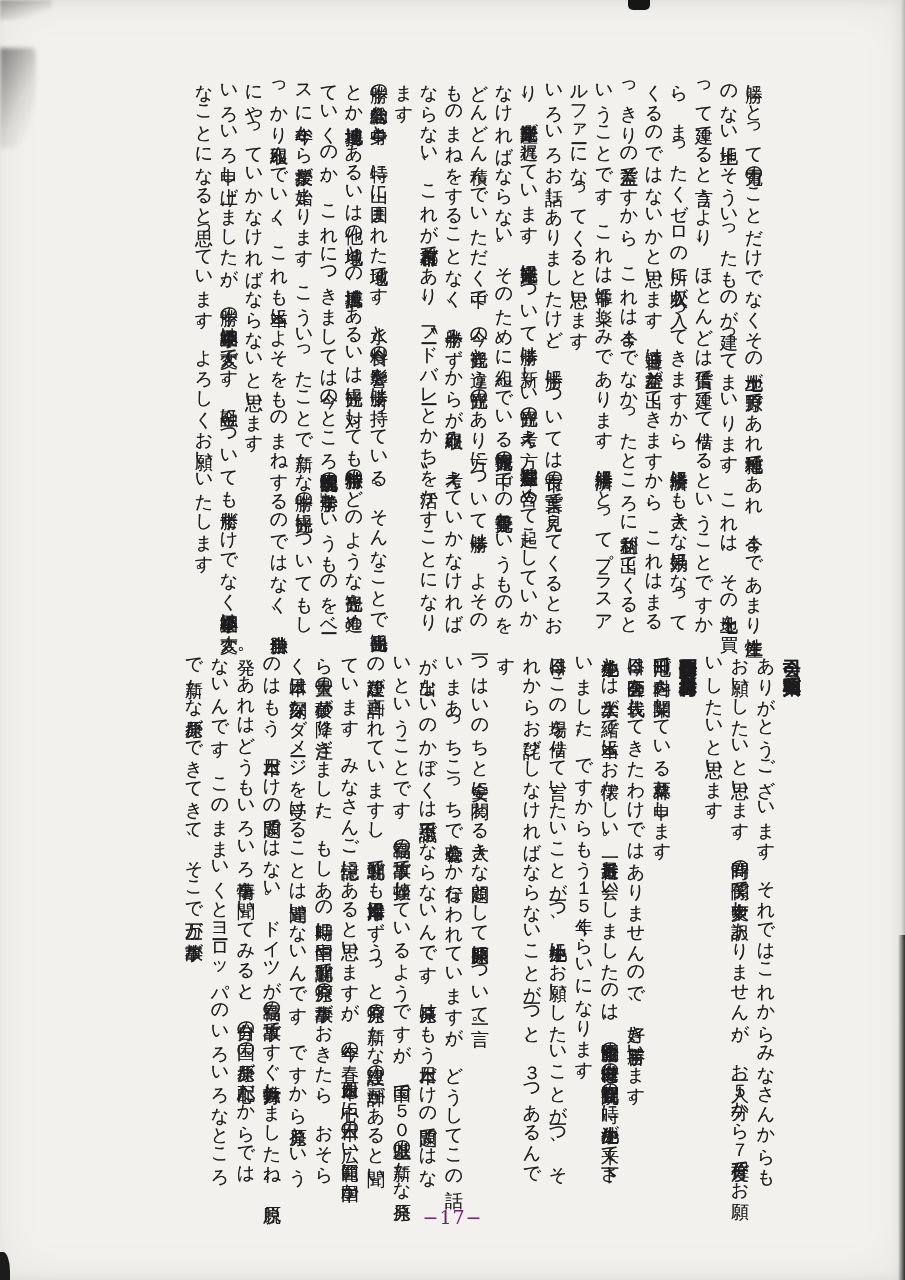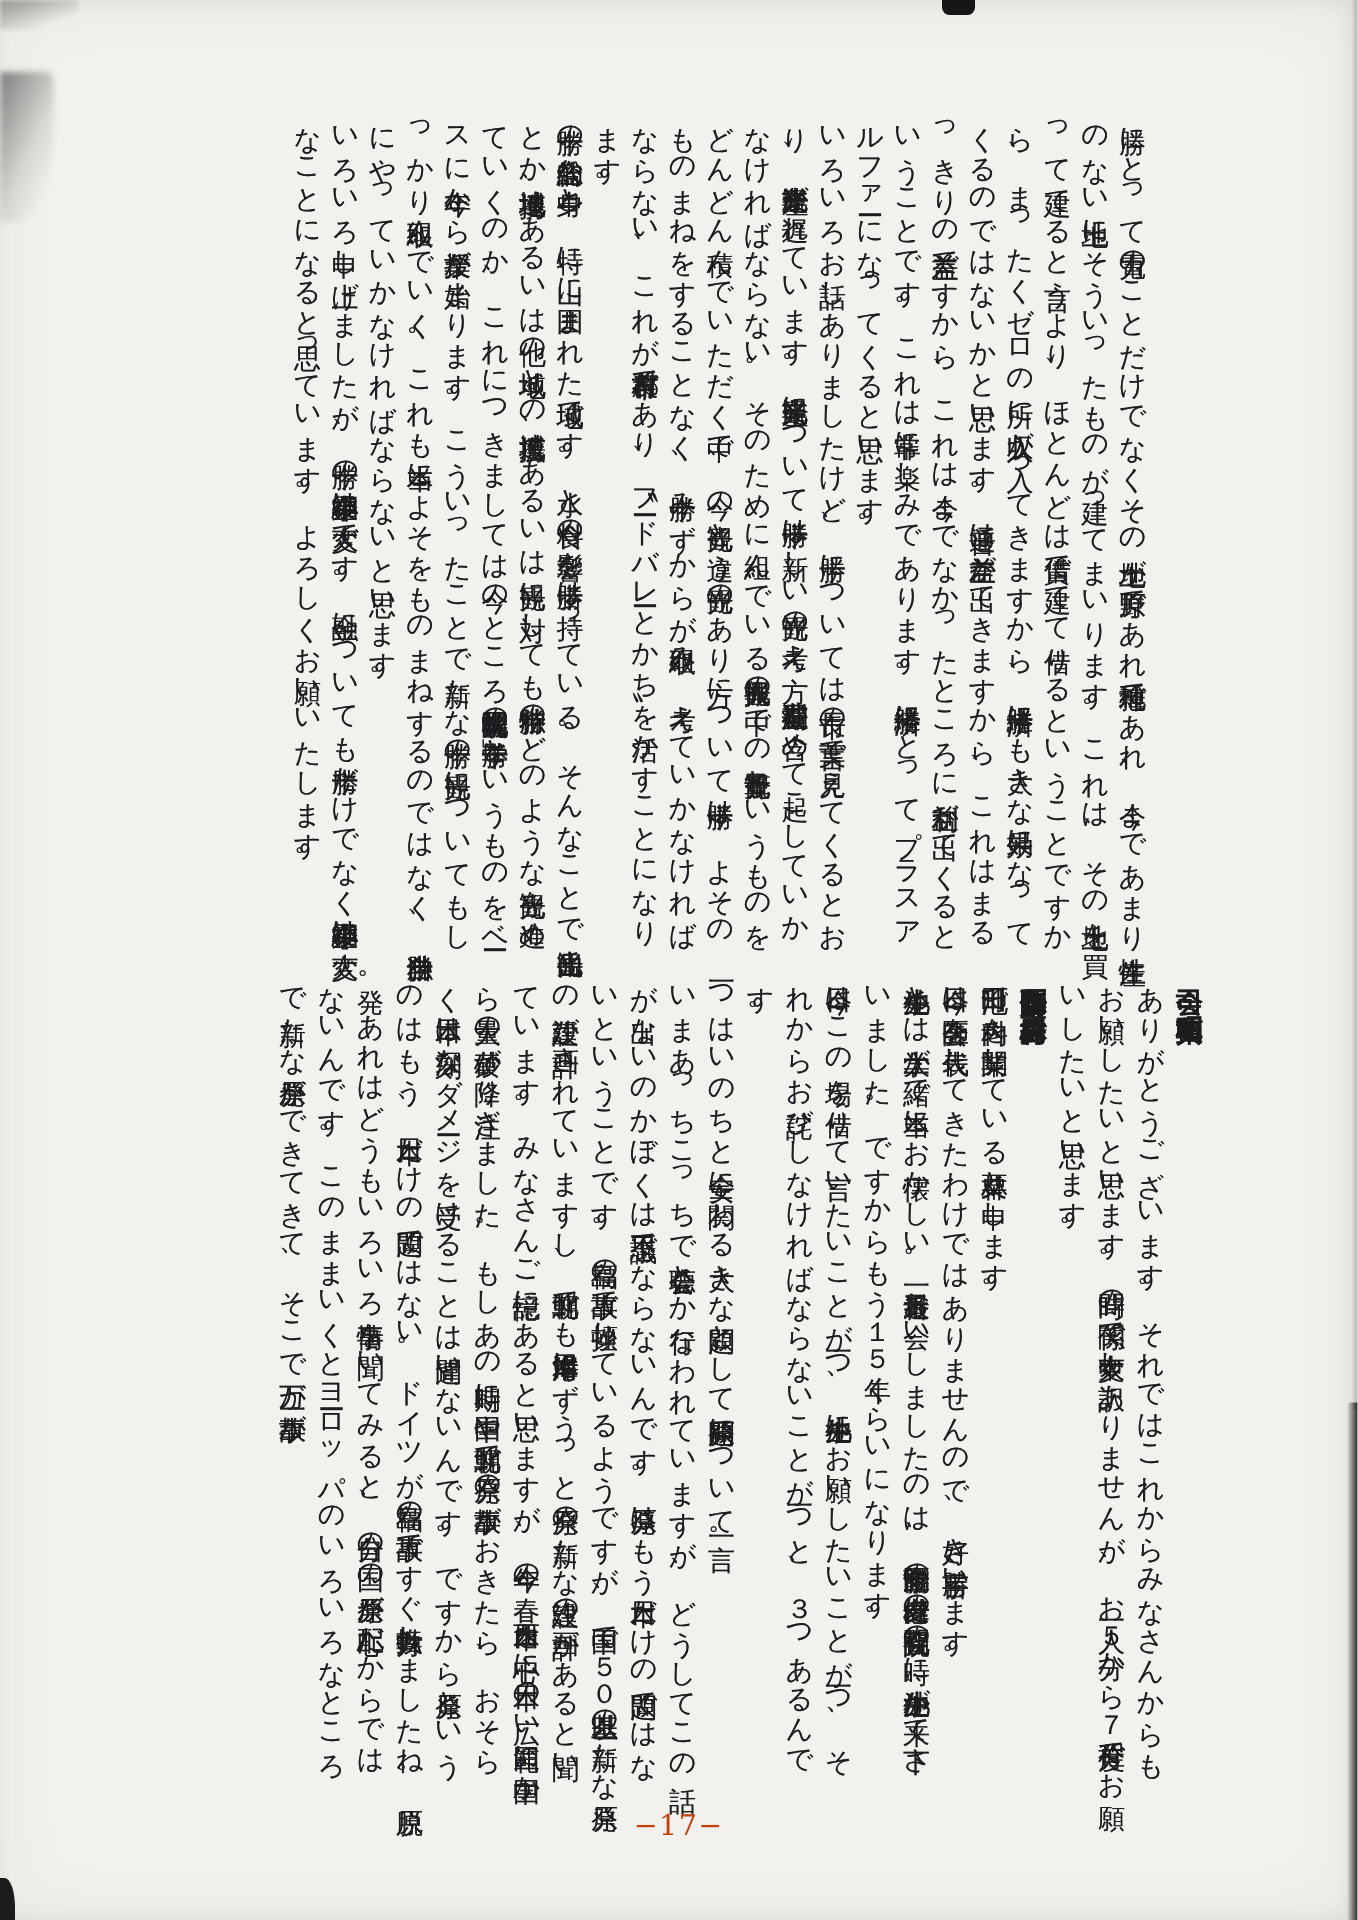--- a/index.html
+++ b/index.html
@@ -33,21 +33,21 @@
   .vtext p{margin:0;padding:0;}
   .speaker{
     margin:0;padding:0;
     font-family:"DejaVu Sans", sans-serif;
     font-weight:bold;
     font-size:18px;
   }
   .page-num{
     position:absolute;left:0;right:0;bottom:52px;
     text-align:center;
-    font-size:19px;color:#c2410c;
+    font-size:19px;color:#701a75;
     font-family:"DejaVu Serif", serif;
     letter-spacing:1px;
   }
   
   .art{position:absolute;pointer-events:none;}
   .art-topleft{
     top:48px;left:0;width:36px;height:100px;
     background:linear-gradient(115deg, rgba(55,55,55,0.6), rgba(110,110,110,0.18) 55%, rgba(0,0,0,0) 85%);
     border-radius:0 10% 70% 0;
     filter:blur(2px);

